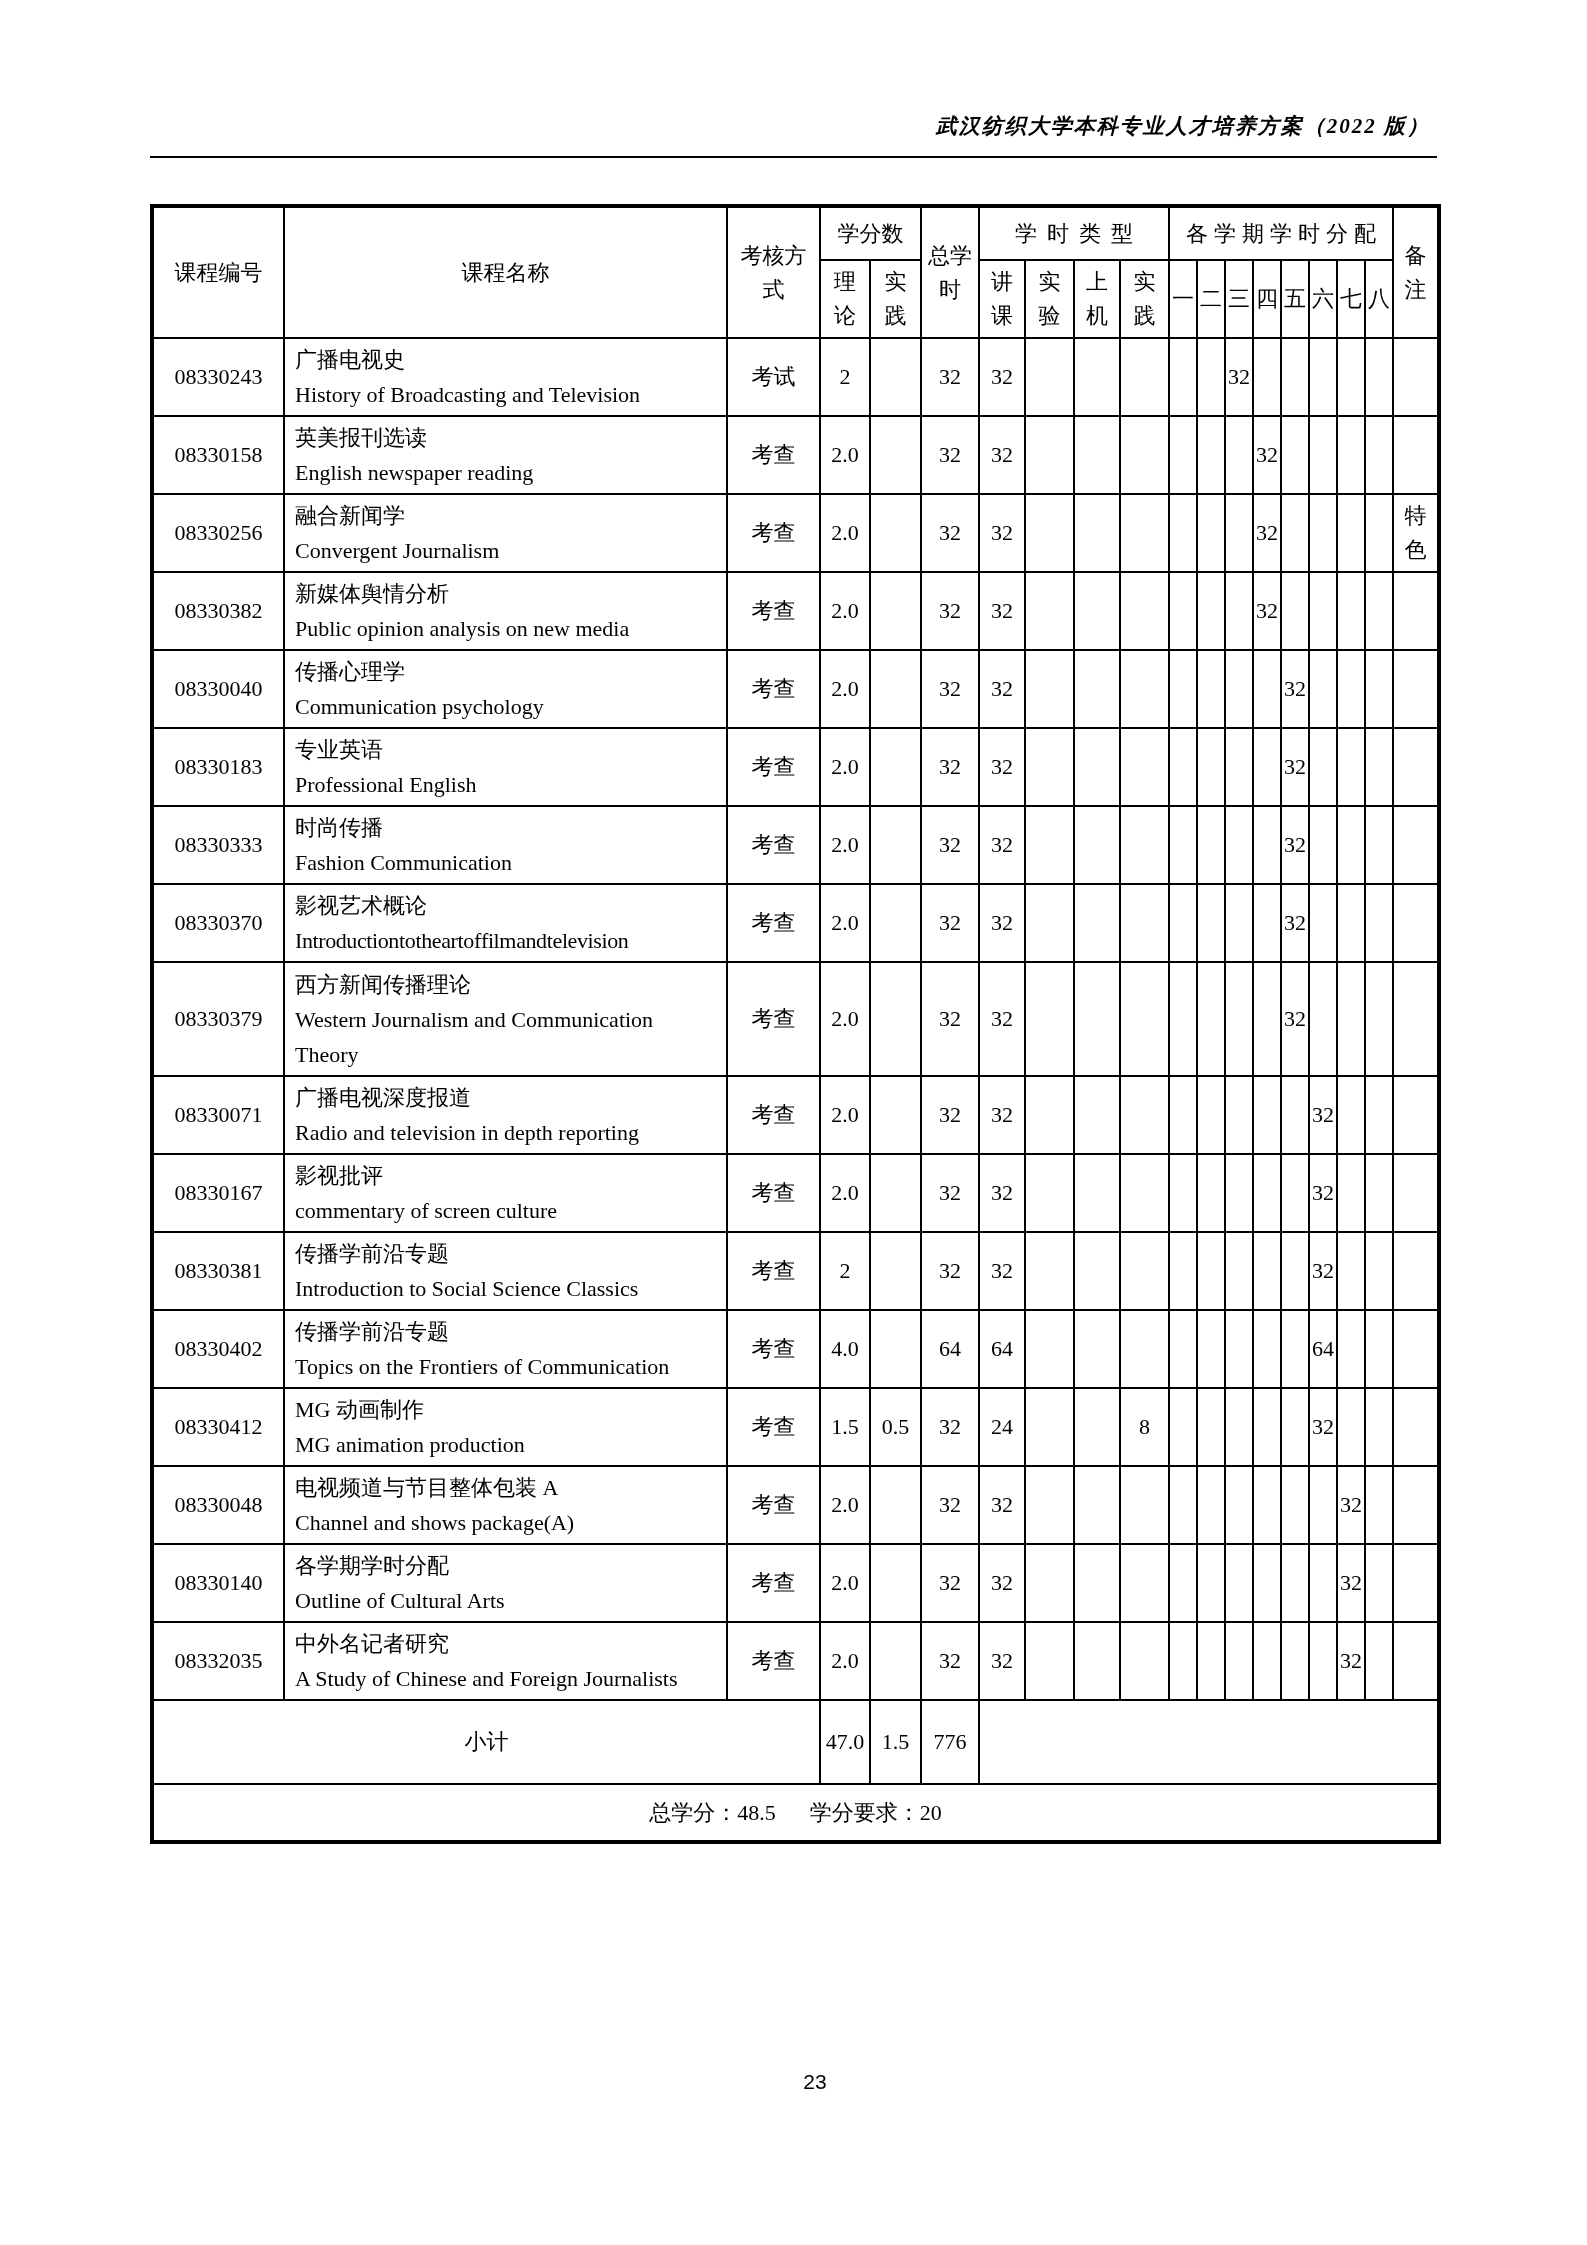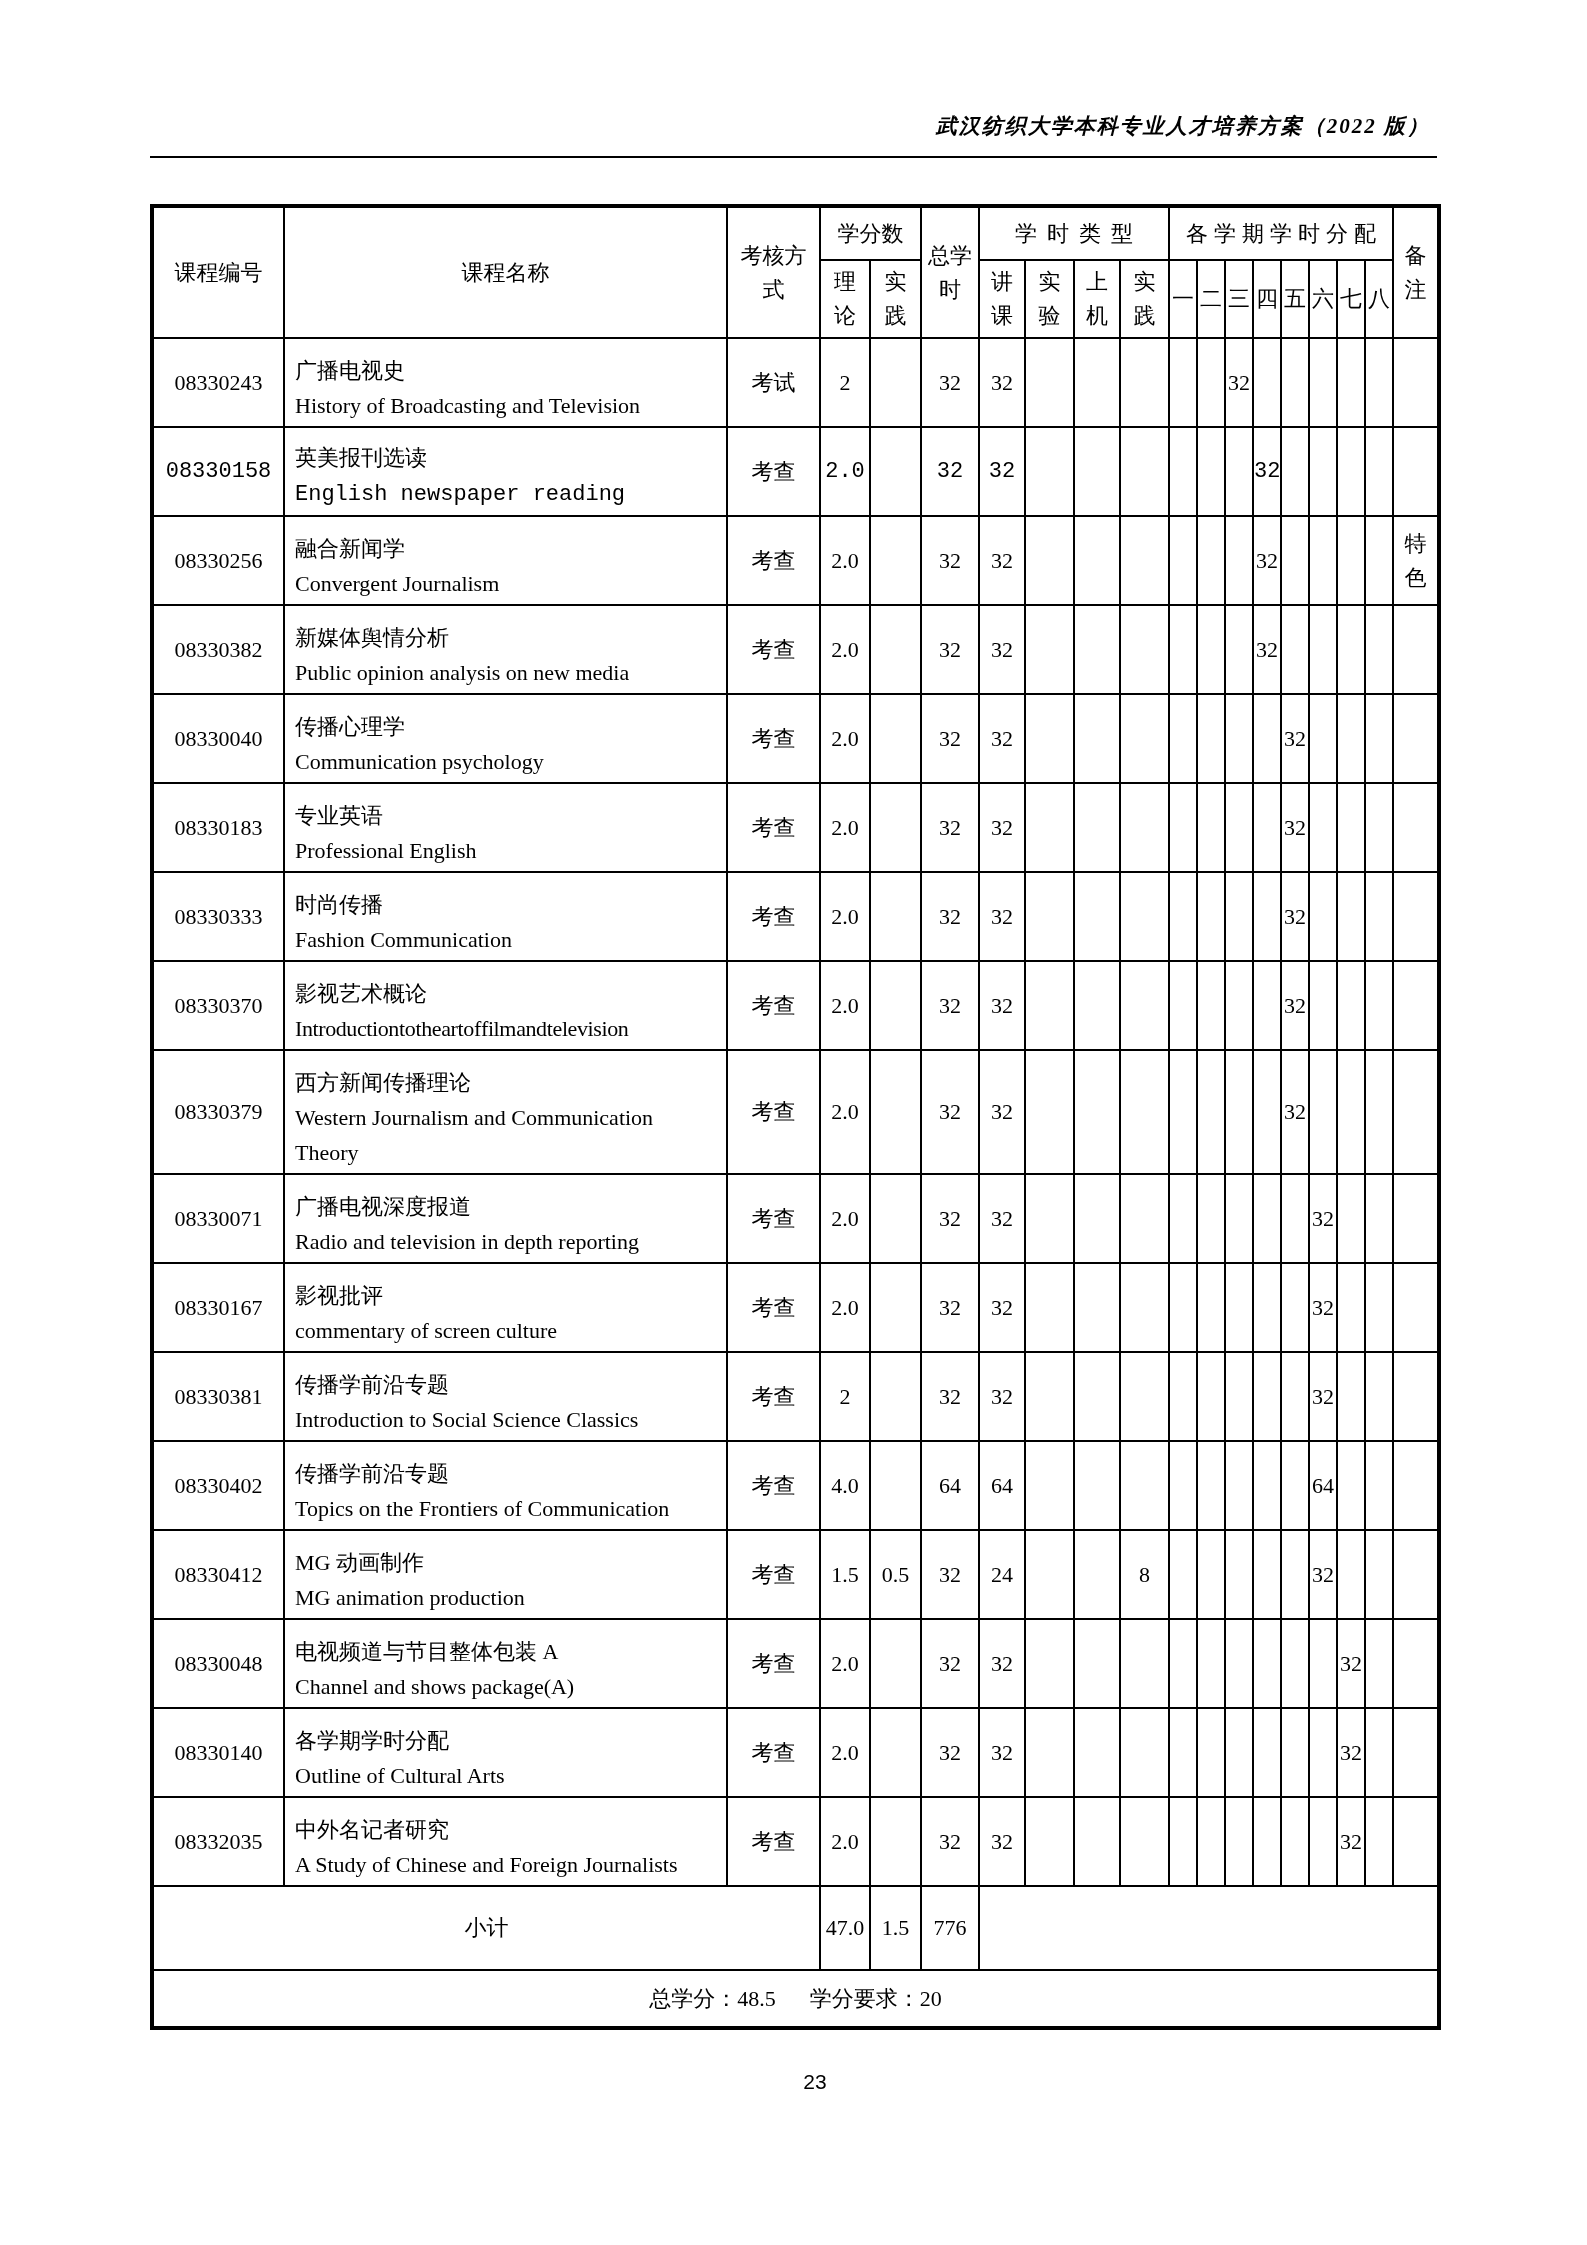--- a/index.html
+++ b/index.html
@@ -26,21 +26,21 @@
   th, td {
     border:2px solid #000;
     font-weight:normal; font-size:22px; text-align:center;
     vertical-align:middle; overflow:hidden; padding:0;
   }
   th { white-space:pre-line; line-height:34px; }
   .hdr-top { height:54px; }
   .hdr-sub { height:78px; }
   .group-sp4 { letter-spacing:10px; text-indent:10px; }
   .group-sp7 { letter-spacing:6px; text-indent:6px; }
-  td.name-cell { text-align:left; padding:14px 8px 3px 10px; }
+  td.name-cell { text-align:left; padding:3px 8px 3px 10px; }
   .name-zh, .name-en { line-height:35px; white-space:pre; }
   .name-en.condensed { word-spacing:-5px; letter-spacing:-0.4px; }
   td.multiline { white-space:pre-line; line-height:34px; }
   tr.subtotal-row { height:84px; }
   tr.grand-row { height:58px; }
   .footer-cell { text-align:center; }
   .footer-gap { display:inline-block; width:34px; }
   .page-number {
     position:absolute; top:2070px; left:0; width:1630px; text-align:center;
     font-size:21px; font-family:"Liberation Sans","DejaVu Sans",sans-serif;
@@ -129,21 +129,21 @@
         <td></td>
         <td></td>
         <td>32</td>
         <td></td>
         <td></td>
         <td></td>
         <td></td>
         <td></td>
         <td class="multiline"></td>
       </tr>
-      <tr style="height: 77px; font-family: Liberation Mono, monospace;">
+      <tr style="height: 77px;">
         <td>08330158</td>
         <td class="name-cell">
           <div class="name-zh">英美报刊选读</div>
           <div class="name-en">English newspaper reading</div>
         </td>
         <td>考查</td>
         <td>2.0</td>
         <td></td>
         <td>32</td>
         <td>32</td>

